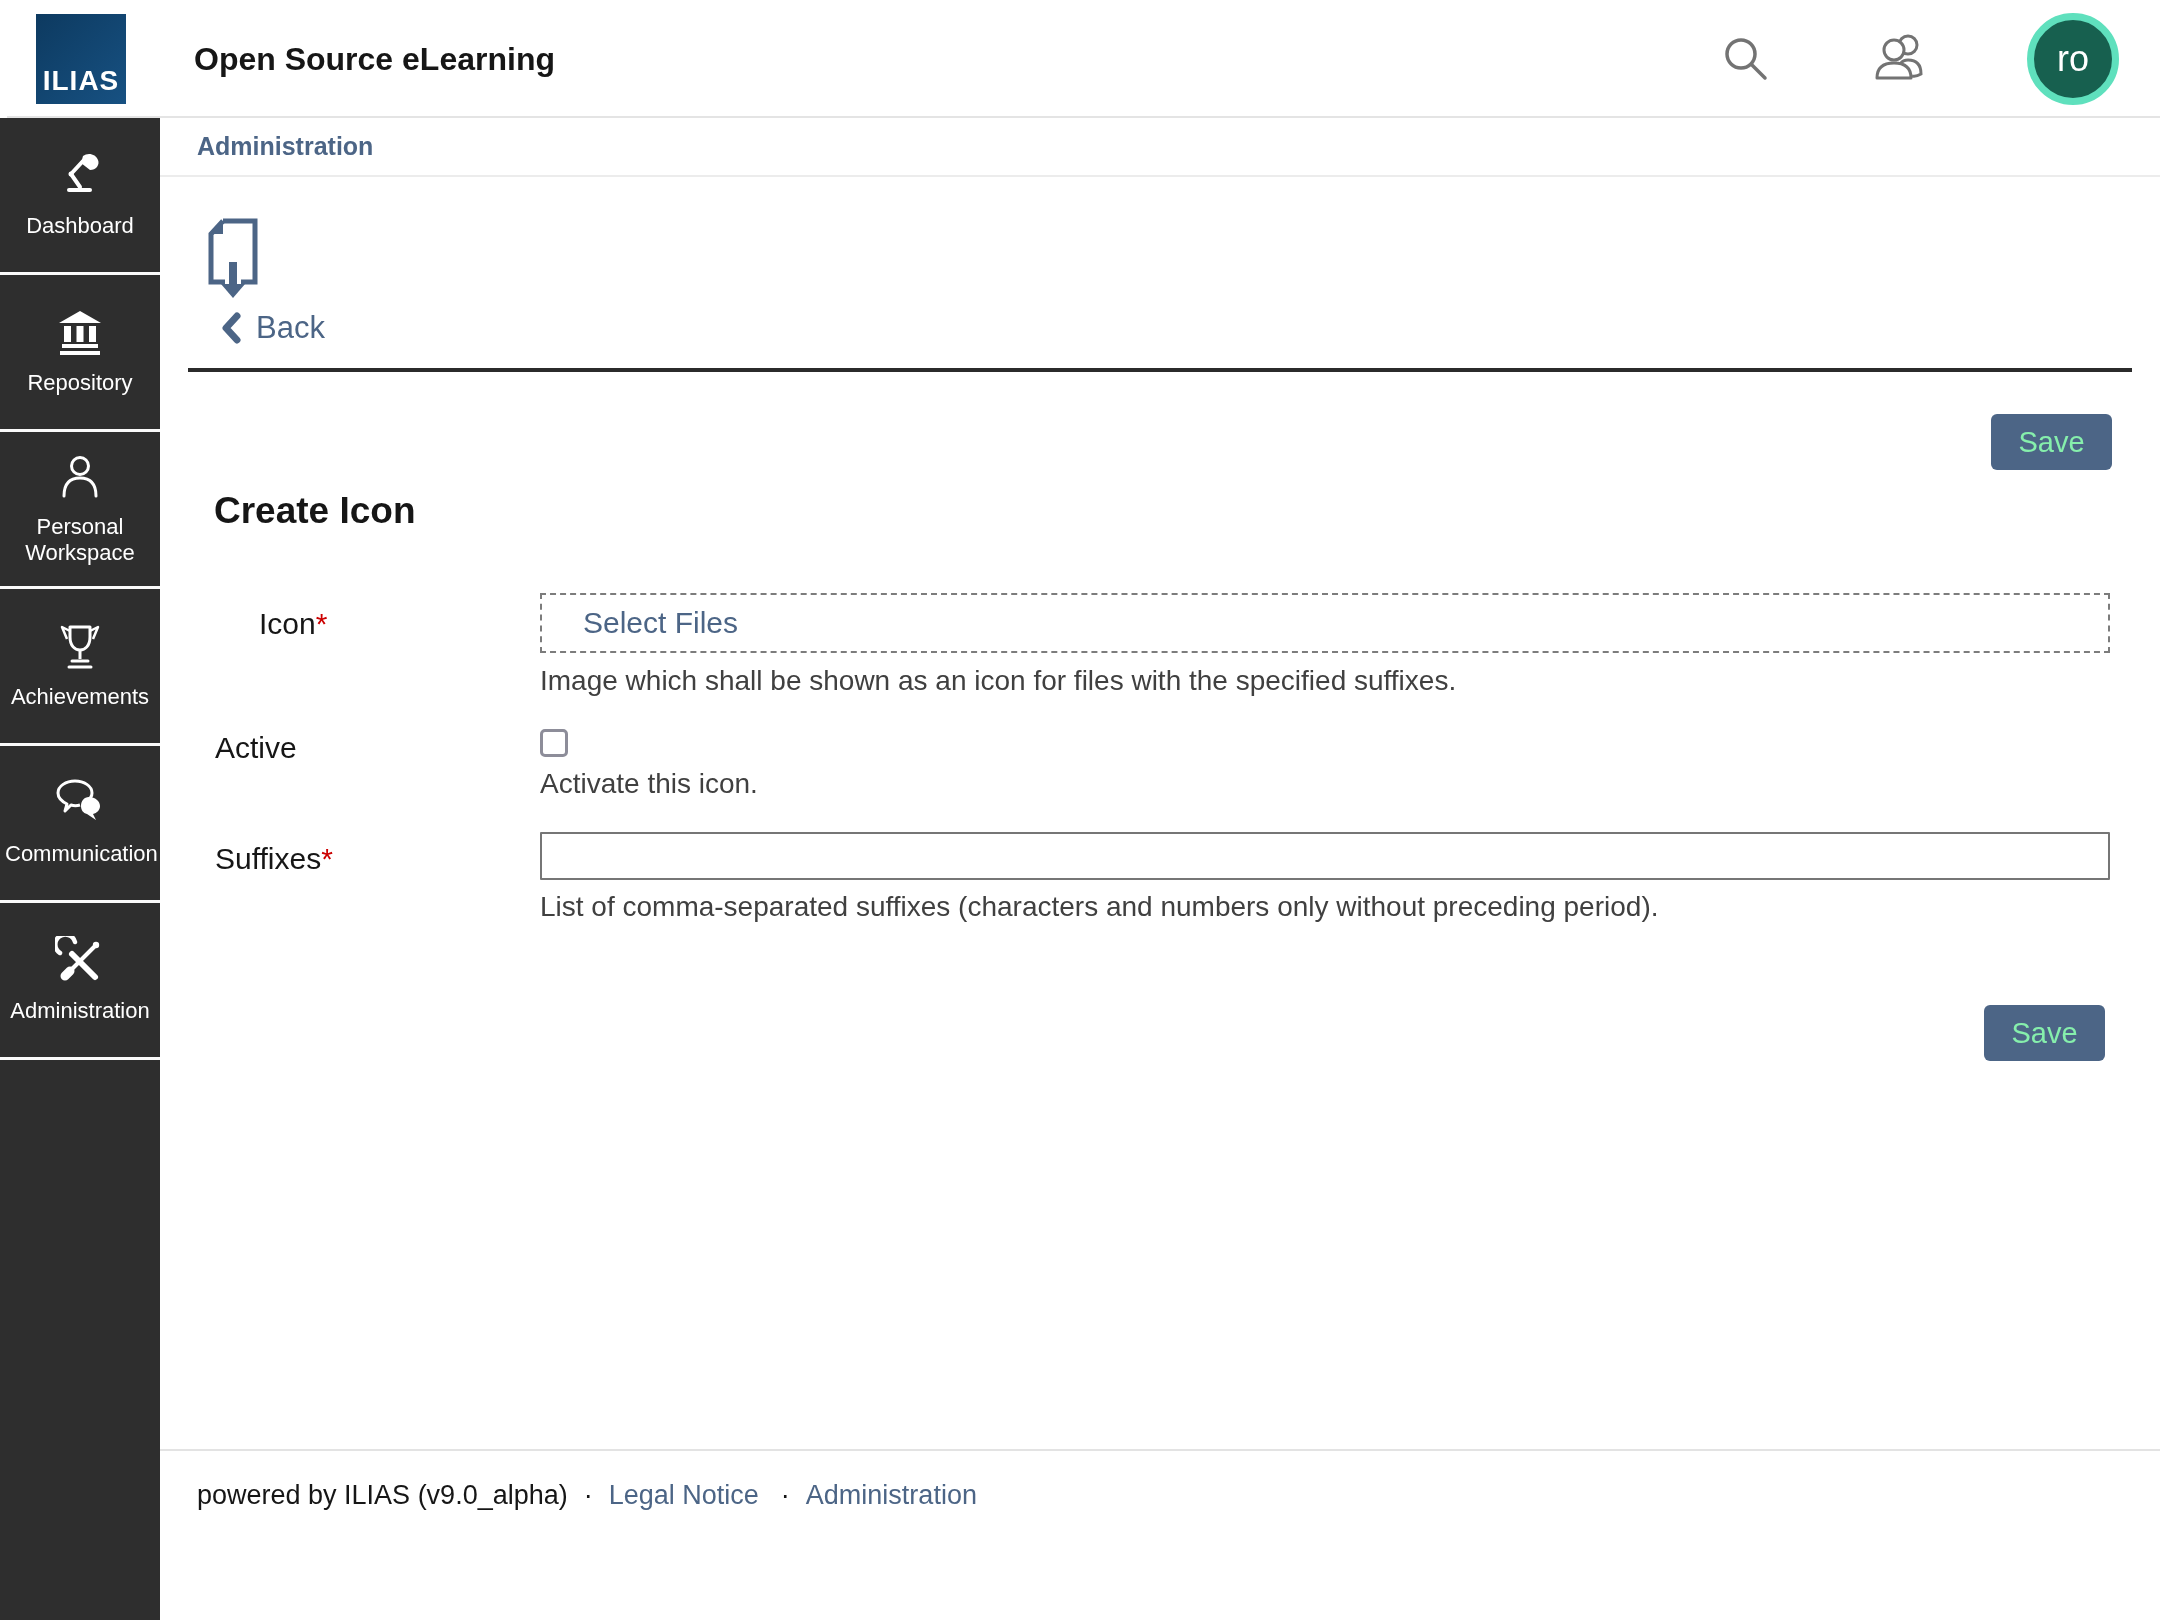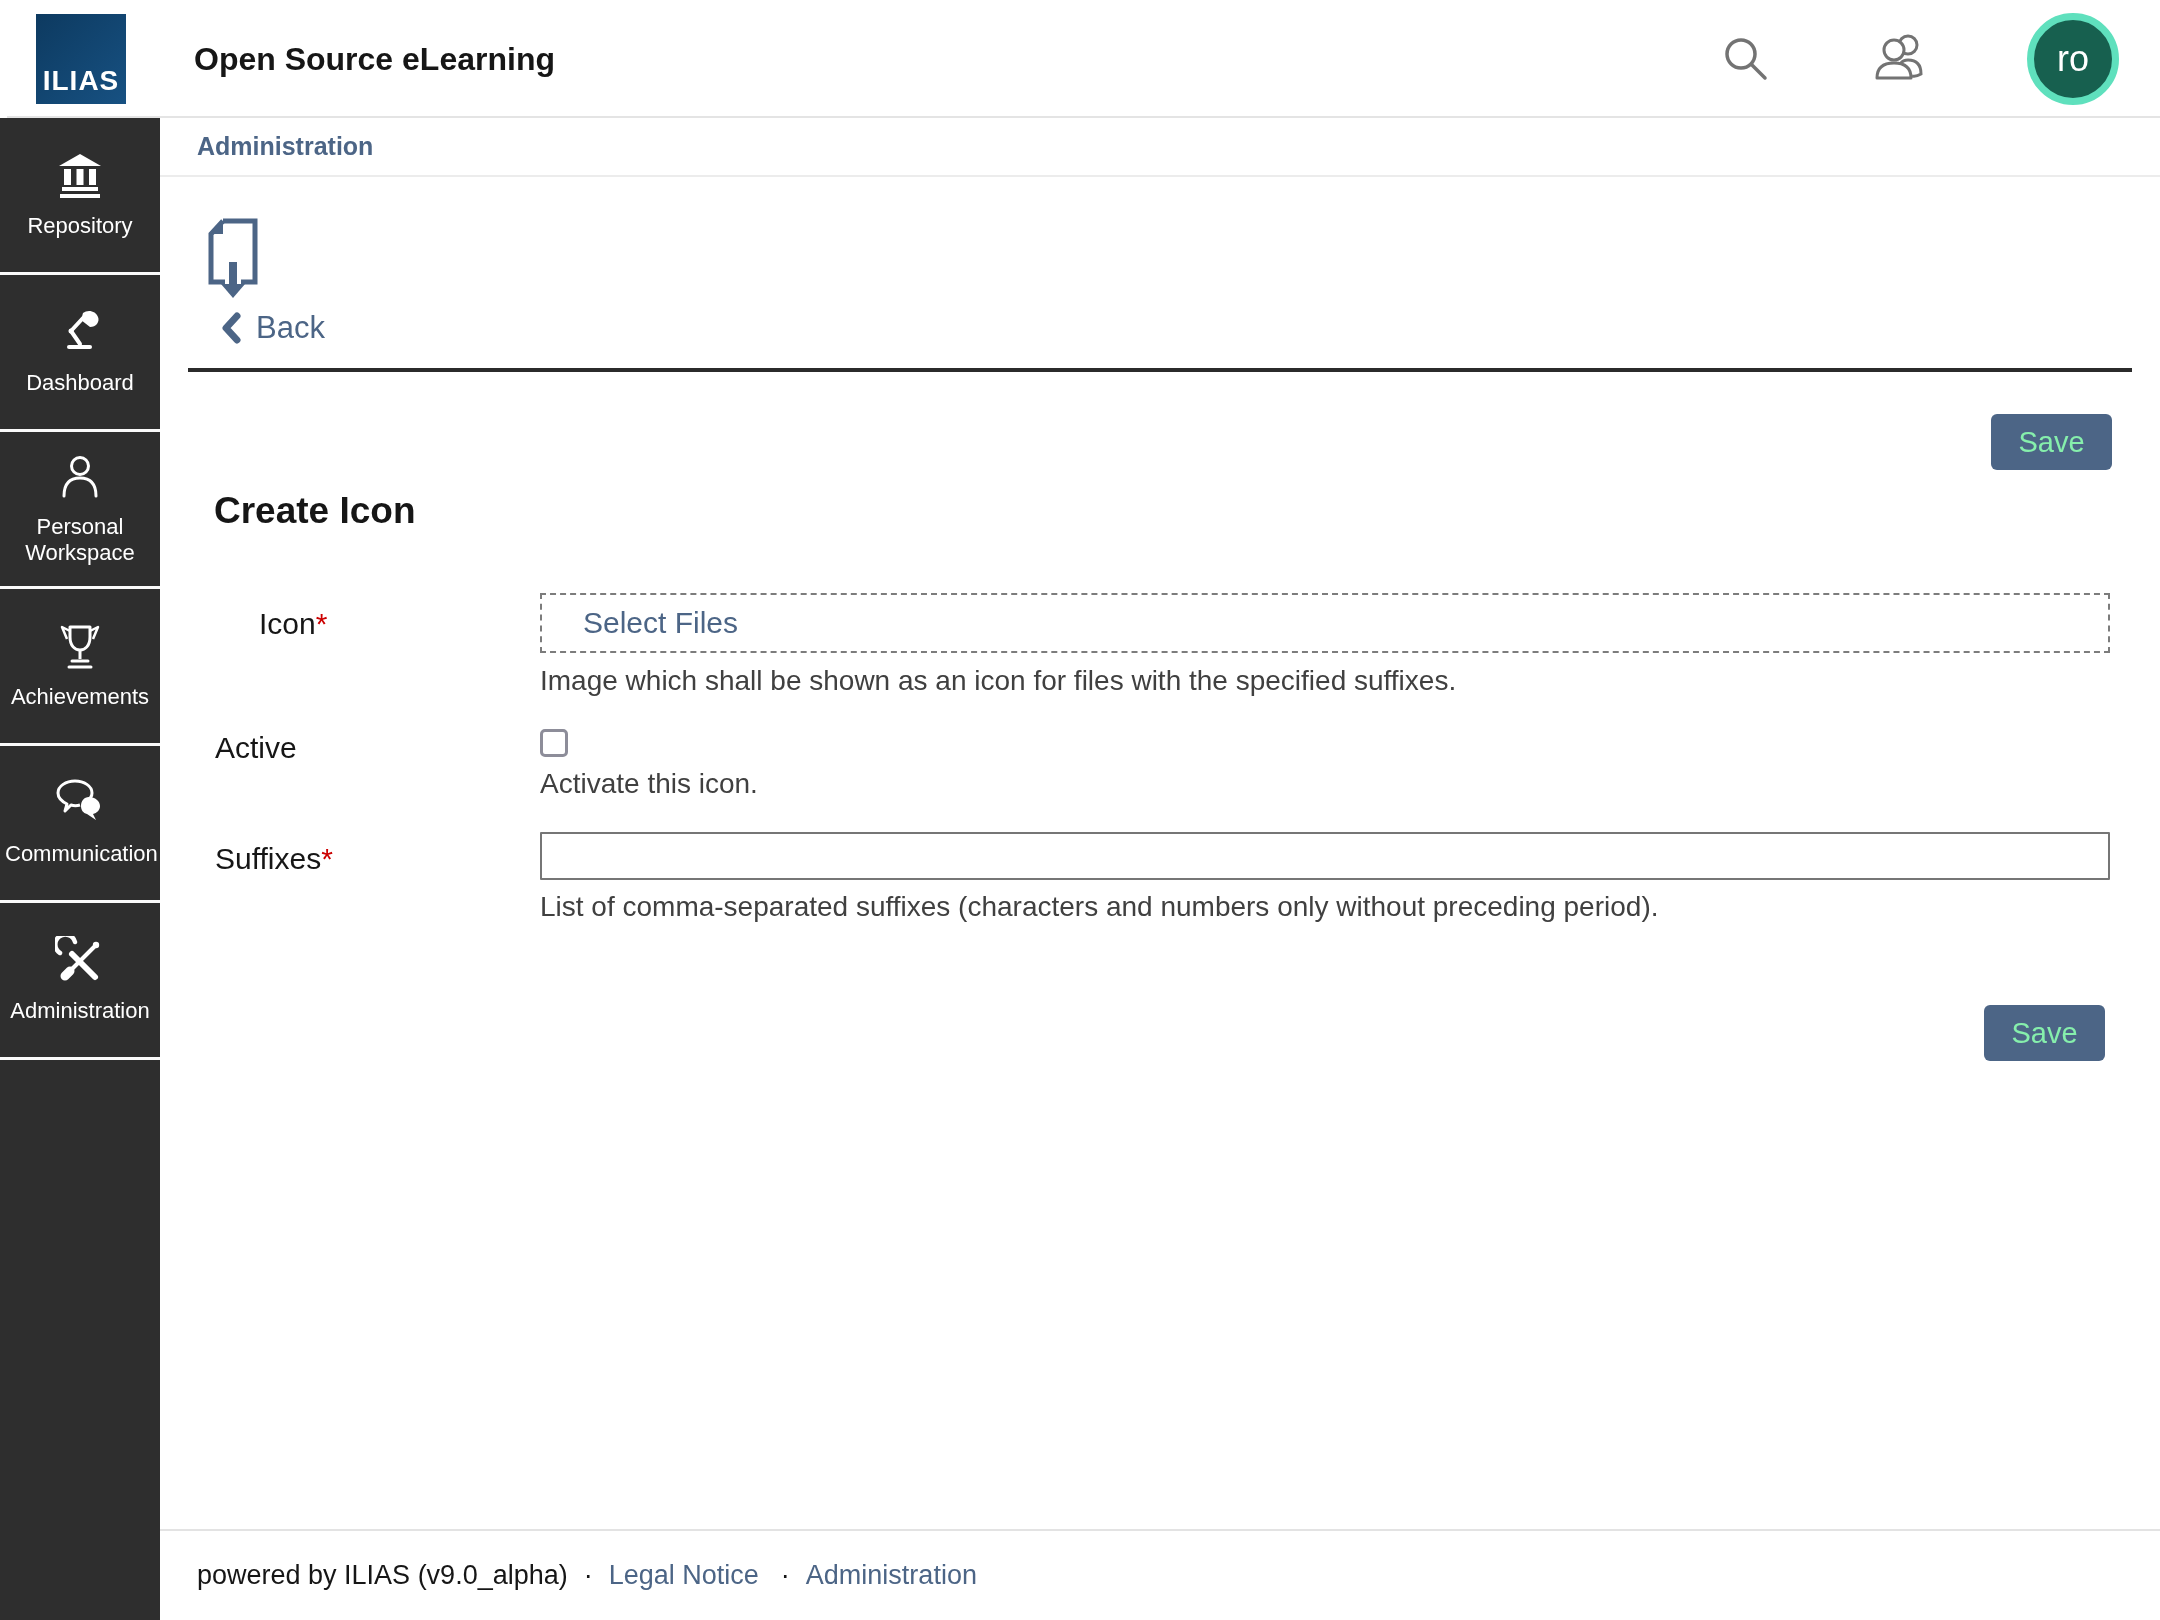--- a/index.html
+++ b/index.html
@@ -118,21 +118,21 @@
   }
   .text-input {
     width:1570px; height:48px; border:2px solid #767676; border-radius:1px;
     font-family:"Liberation Sans",sans-serif; font-size:28px; padding:0 14px;
     color:#161616; background:#fff;
   }
   .byline-check { margin-top:7px; }
   .byline-text  { margin-top:11px; }
   
   .footer {
-    position:absolute; left:160px; top:1529px; width:2000px; height:91px;
+    position:absolute; left:160px; top:1449px; width:2000px; height:91px;
     background:#fff; border-top:2px solid #e3e3e3;
     display:flex; align-items:center; padding-left:37px;
     font-size:27px; color:#161616;
   }
   .footer .dot { margin:0 16px; color:#161616; }
   .footer a { color:#4c6586; text-decoration:none; cursor:pointer; }
   .footer a + .dot { margin-left:22px; }
   svg { display:block; }
 </style>
 </head>
@@ -157,41 +157,41 @@
       </svg>
     </span>
     <div class="avatar">ro</div>
   </div>
 </header>
 
 <nav class="sidebar">
   <div class="side-item">
     <span class="sicon">
       <svg width="50" height="50" viewBox="0 0 50 50">
+        <path d="M28 5 C33 1 41 3 43 9 C45 14 41 19 35 19 L26 12 Z" fill="#fff"></path>
+        <line x1="28" y1="10" x2="16" y2="23" stroke="#fff" stroke-width="4" stroke-linecap="round"></line>
+        <circle cx="16" cy="23" r="2.5" fill="#fff"></circle>
+        <line x1="16" y1="23" x2="25" y2="36" stroke="#fff" stroke-width="4" stroke-linecap="round"></line>
+        <line x1="14" y1="39" x2="35" y2="39" stroke="#fff" stroke-width="4" stroke-linecap="round"></line>
+      </svg>
+    </span>
+    <span class="slabel">Dashboard</span>
+  </div>
+  <div class="side-item">
+    <span class="sicon">
+      <svg width="50" height="50" viewBox="0 0 50 50">
         <polygon points="25,3 46,15 4,15" fill="#fff"></polygon>
         <rect x="9" y="18" width="7" height="16" fill="#fff"></rect>
         <rect x="21.5" y="18" width="7" height="16" fill="#fff"></rect>
         <rect x="34" y="18" width="7" height="16" fill="#fff"></rect>
         <rect x="7" y="36" width="36" height="4" fill="#fff"></rect>
         <rect x="5" y="43" width="40" height="4" fill="#fff"></rect>
       </svg>
     </span>
     <span class="slabel">Repository</span>
-  </div>
-  <div class="side-item">
-    <span class="sicon">
-      <svg width="50" height="50" viewBox="0 0 50 50">
-        <path d="M28 5 C33 1 41 3 43 9 C45 14 41 19 35 19 L26 12 Z" fill="#fff"></path>
-        <line x1="28" y1="10" x2="16" y2="23" stroke="#fff" stroke-width="4" stroke-linecap="round"></line>
-        <circle cx="16" cy="23" r="2.5" fill="#fff"></circle>
-        <line x1="16" y1="23" x2="25" y2="36" stroke="#fff" stroke-width="4" stroke-linecap="round"></line>
-        <line x1="14" y1="39" x2="35" y2="39" stroke="#fff" stroke-width="4" stroke-linecap="round"></line>
-      </svg>
-    </span>
-    <span class="slabel">Dashboard</span>
   </div>
   <div class="side-item">
     <span class="sicon">
       <svg width="50" height="50" viewBox="0 0 50 50">
         <circle cx="25" cy="14" r="8.5" fill="none" stroke="#fff" stroke-width="3"></circle>
         <path d="M9 44 C9 30 16 26 25 26 C34 26 41 30 41 44" fill="none" stroke="#fff" stroke-width="3" stroke-linecap="round"></path>
       </svg>
     </span>
     <span class="slabel">Personal Workspace</span>
   </div>

